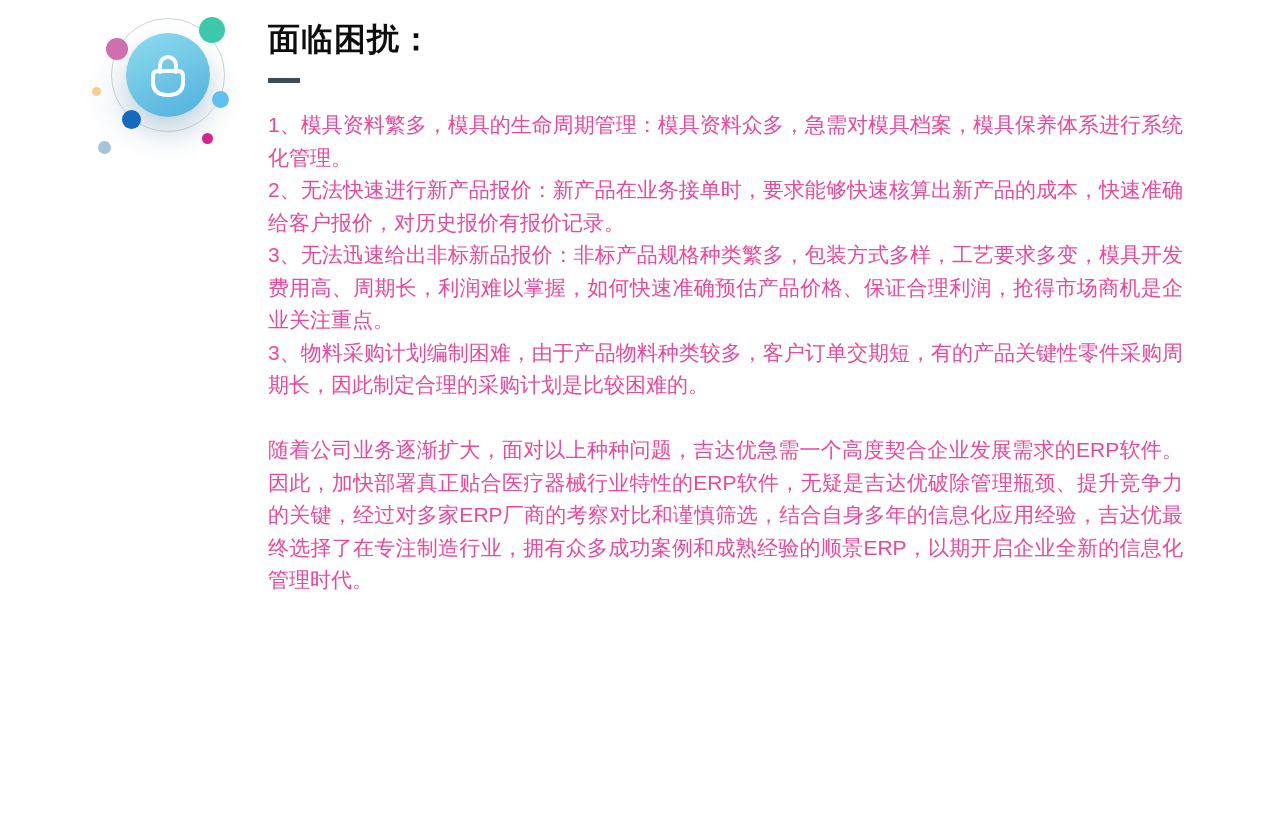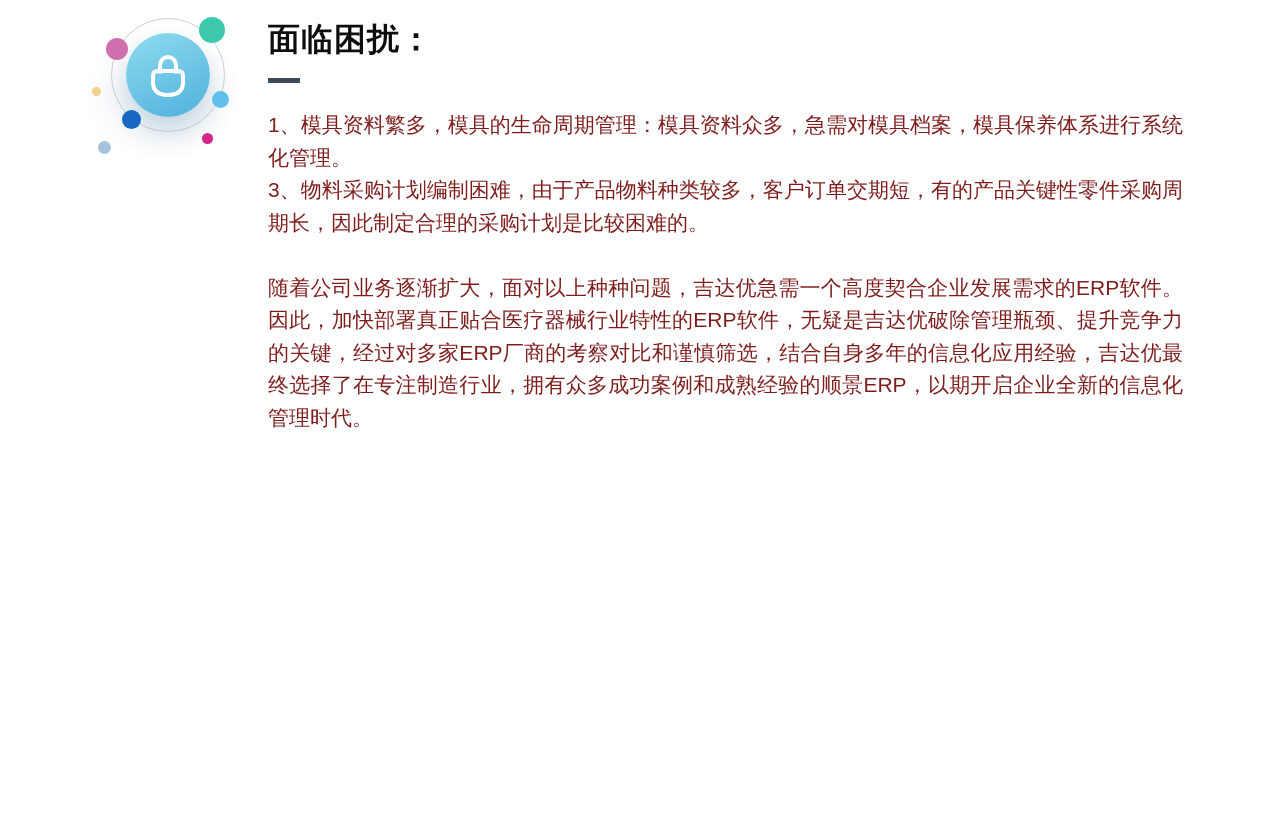--- a/index.html
+++ b/index.html
@@ -113,20 +113,22 @@
         <div class="dot" style="left: 212px; top: 91px; width: 17px; height: 17px; background: rgb(95, 192, 238);"></div>
         <div class="dot" style="left: 122px; top: 110px; width: 19px; height: 19px; background: rgb(22, 104, 192);"></div>
         <div class="dot" style="left: 202px; top: 133px; width: 11px; height: 11px; background: rgb(211, 38, 141);"></div>
         <div class="dot" style="left: 98px; top: 141px; width: 13px; height: 13px; background: rgb(164, 196, 219);"></div>
       </div>
   </div>
 
   <div class="content">
     <h1 class="page-title" id="title" style="color: rgb(13, 13, 13);">面临困扰：</h1>
     <div class="title-dash" id="dash" style="background: rgb(62, 75, 89);"></div>
-    <div class="body-text" id="body-text" style="color: #7f1d1d;">
+    <div class="body-text" id="body-text" style="color: #ec4899;">
       <p>1、模具资料繁多，模具的生命周期管理：模具资料众多，急需对模具档案，模具保养体系进行系统化管理。</p>
+      <p>2、无法快速进行新产品报价：新产品在业务接单时，要求能够快速核算出新产品的成本，快速准确给客户报价，对历史报价有报价记录。</p>
+      <p>3、无法迅速给出非标新品报价：非标产品规格种类繁多，包装方式多样，工艺要求多变，模具开发费用高、周期长，利润难以掌握，如何快速准确预估产品价格、保证合理利润，抢得市场商机是企业关注重点。</p>
       <p>3、物料采购计划编制困难，由于产品物料种类较多，客户订单交期短，有的产品关键性零件采购周期长，因此制定合理的采购计划是比较困难的。</p>
       <p class="closing">随着公司业务逐渐扩大，面对以上种种问题，吉达优急需一个高度契合企业发展需求的ERP软件。因此，加快部署真正贴合医疗器械行业特性的ERP软件，无疑是吉达优破除管理瓶颈、提升竞争力的关键，经过对多家ERP厂商的考察对比和谨慎筛选，结合自身多年的信息化应用经验，吉达优最终选择了在专注制造行业，拥有众多成功案例和成熟经验的顺景ERP，以期开启企业全新的信息化管理时代。</p>
     </div>
   </div>
 
 </div>
 
 </body></html>

